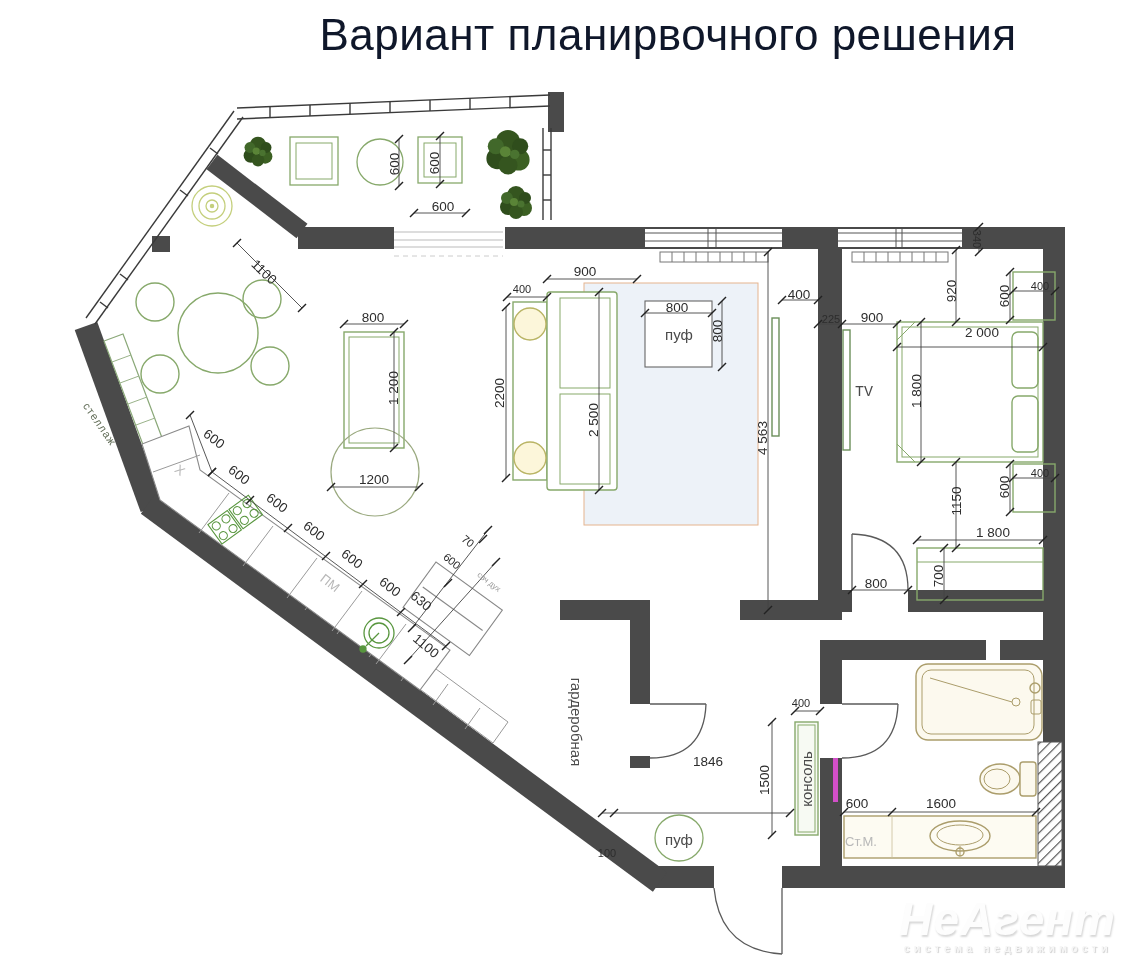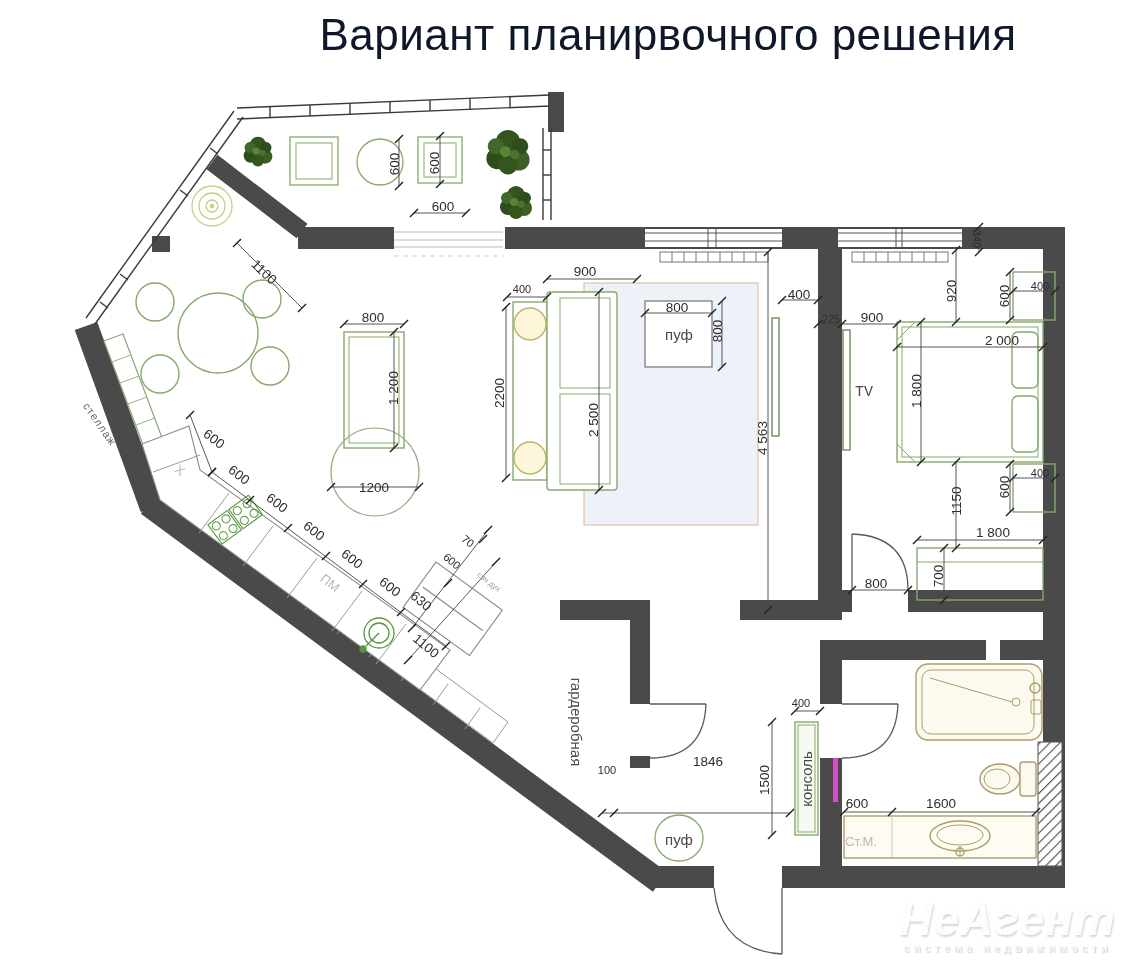--- a/index.html
+++ b/index.html
@@ -450,46 +450,46 @@
       <span class="lbl room" style="left: 679px; top: 839px; --r: 0deg;">пуф</span>
       <span class="lbl room" style="left: 864px; top: 392px; font-family: Liberation Mono, monospace; --r: 0deg;">TV</span>
       <span class="lbl room" style="left: 806px; top: 779px; --r: -90deg;">консоль</span>
       <span class="lbl faded" style="left: 861px; top: 841px; --r: 0deg;">Ст.М.</span>
       <span class="lbl dim" style="left: 394px; top: 164px; --r: -90deg;">600</span>
       <span class="lbl dim" style="left: 434px; top: 163px; --r: -90deg;">600</span>
       <span class="lbl dim" style="left: 443px; top: 206px; --r: 0deg;">600</span>
       <span class="lbl dim" style="left: 264px; top: 272px; --r: 44deg;">1100</span>
       <span class="lbl dim" style="left: 373px; top: 317px; --r: 0deg;">800</span>
       <span class="lbl dim" style="left: 393px; top: 388px; --r: -90deg;">1 200</span>
-      <span class="lbl dim" style="left: 374px; top: 479px; margin-top: 8px; --r: 0deg;">1200</span>
+      <span class="lbl dim" style="left: 374px; top: 479px; --r: 0deg;">1200</span>
       <span class="lbl dim-sm" style="left: 522px; top: 289px; --r: 0deg;">400</span>
       <span class="lbl dim" style="left: 585px; top: 271px; --r: 0deg;">900</span>
       <span class="lbl dim" style="left: 499px; top: 393px; --r: -90deg;">2200</span>
       <span class="lbl dim" style="left: 593px; top: 420px; --r: -90deg;">2 500</span>
       <span class="lbl dim" style="left: 677px; top: 307px; --r: 0deg;">800</span>
       <span class="lbl dim" style="left: 717px; top: 331px; --r: -90deg;">800</span>
       <span class="lbl dim" style="left: 799px; top: 294px; --r: 0deg;">400</span>
       <span class="lbl dim" style="left: 762px; top: 438px; --r: -90deg;">4 563</span>
       <span class="lbl dim-sm" style="left: 977px; top: 239px; --r: 90deg;">340</span>
       <span class="lbl dim" style="left: 951px; top: 291px; --r: -90deg;">920</span>
       <span class="lbl dim" style="left: 1004px; top: 296px; --r: -90deg;">600</span>
       <span class="lbl dim-sm" style="left: 1040px; top: 286px; --r: 0deg;">400</span>
       <span class="lbl dim-sm" style="left: 831px; top: 319px; --r: 0deg;">225</span>
       <span class="lbl dim" style="left: 872px; top: 317px; --r: 0deg;">900</span>
-      <span class="lbl dim" style="left: 982px; top: 340px; margin-left: 20px; --r: 0deg;">2 000</span>
+      <span class="lbl dim" style="left: 982px; top: 332px; --r: 0deg;">2 000</span>
       <span class="lbl dim" style="left: 916px; top: 391px; --r: -90deg;">1 800</span>
       <span class="lbl dim" style="left: 1004px; top: 487px; --r: -90deg;">600</span>
       <span class="lbl dim-sm" style="left: 1040px; top: 473px; --r: 0deg;">400</span>
       <span class="lbl dim" style="left: 956px; top: 501px; --r: -90deg;">1150</span>
       <span class="lbl dim" style="left: 993px; top: 532px; --r: 0deg;">1 800</span>
       <span class="lbl dim" style="left: 938px; top: 576px; --r: -90deg;">700</span>
       <span class="lbl dim" style="left: 876px; top: 583px; --r: 0deg;">800</span>
       <span class="lbl dim-sm" style="left: 801px; top: 703px; --r: 0deg;">400</span>
       <span class="lbl dim" style="left: 764px; top: 780px; --r: -90deg;">1500</span>
-      <span class="lbl dim-sm" style="left: 607px; top: 770px; --r: 0deg;">100</span>
+      <span class="lbl dim-sm" style="left: 607px; top: 853px; --r: 0deg;">100</span>
       <span class="lbl dim" style="left: 708px; top: 761px; --r: 0deg;">1846</span>
       <span class="lbl dim" style="left: 857px; top: 803px; --r: 0deg;">600</span>
       <span class="lbl dim" style="left: 941px; top: 803px; --r: 0deg;">1600</span>
       <span class="lbl dim" style="left: 214px; top: 439px; --r: 38deg;">600</span>
       <span class="lbl dim" style="left: 239px; top: 475px; --r: 38deg;">600</span>
       <span class="lbl dim" style="left: 277px; top: 503px; --r: 38deg;">600</span>
       <span class="lbl dim" style="left: 314px; top: 531px; --r: 38deg;">600</span>
       <span class="lbl dim" style="left: 352px; top: 559px; --r: 38deg;">600</span>
       <span class="lbl dim" style="left: 390px; top: 587px; --r: 38deg;">600</span>
       <span class="lbl dim" style="left: 421px; top: 601px; --r: 40deg;">630</span>

